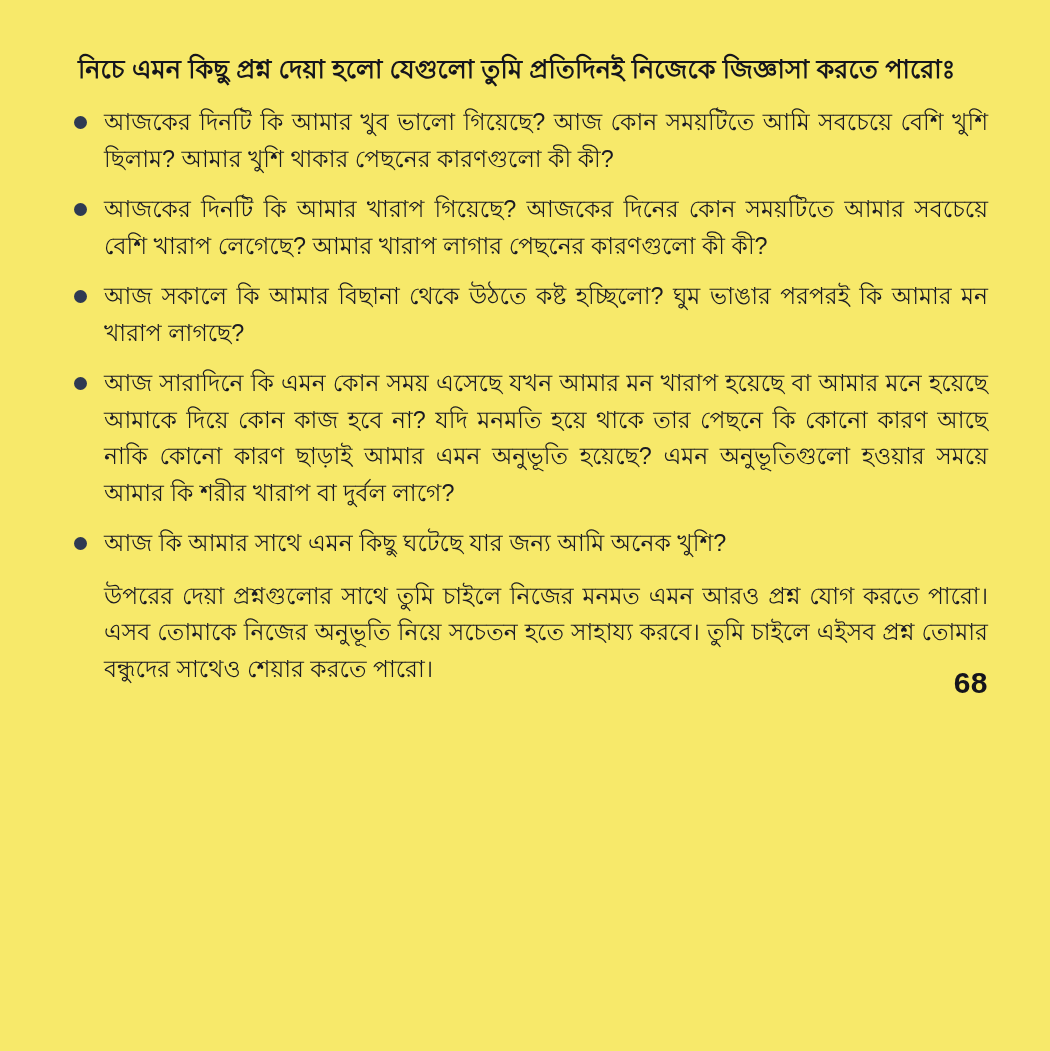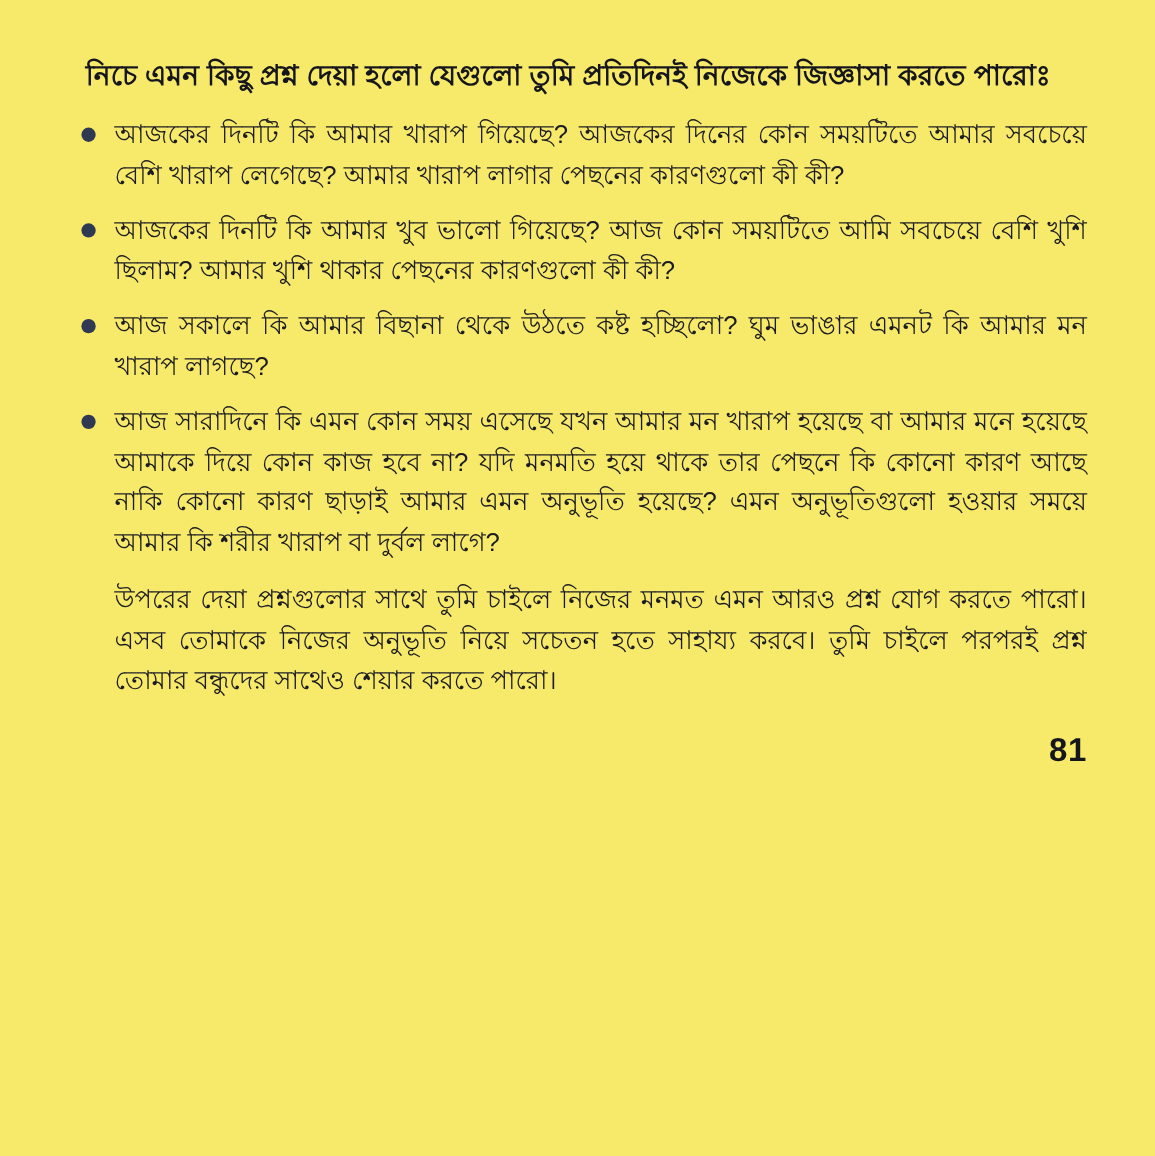--- a/index.html
+++ b/index.html
@@ -82,32 +82,36 @@
 </head>
 <body>
 
 <div class="page">
 
   <h1 class="heading">নিচে এমন কিছু প্রশ্ন দেয়া হলো যেগুলো তুমি প্রতিদিনই নিজেকে জিজ্ঞাসা করতে পারোঃ</h1>
 
   <ul class="qlist">
     <li class="qitem justify-stretch">
       <span class="bullet"></span>
+      <span class="qtext">আজকের দিনটি কি আমার খুব ভালো গিয়েছে? আজ কোন সময়টিতে আমি সবচেয়ে বেশি খুশি ছিলাম? আমার খুশি থাকার পেছনের কারণগুলো কী কী?</span>
+    </li>
+    <li class="qitem justify-stretch">
+      <span class="bullet"></span>
       <span class="qtext">আজকের দিনটি কি আমার খারাপ গিয়েছে? আজকের দিনের কোন সময়টিতে আমার সবচেয়ে বেশি খারাপ লেগেছে? আমার খারাপ লাগার পেছনের কারণগুলো কী কী?</span>
     </li>
     <li class="qitem justify-stretch">
       <span class="bullet"></span>
-      <span class="qtext">আজকের দিনটি কি আমার খুব ভালো গিয়েছে? আজ কোন সময়টিতে আমি সবচেয়ে বেশি খুশি ছিলাম? আমার খুশি থাকার পেছনের কারণগুলো কী কী?</span>
-    </li>
-    <li class="qitem justify-stretch">
-      <span class="bullet"></span>
-      <span class="qtext">আজ সকালে কি আমার বিছানা থেকে উঠতে কষ্ট হচ্ছিলো? ঘুম ভাঙার এমনট কি আমার মন খারাপ লাগছে?</span>
+      <span class="qtext">আজ সকালে কি আমার বিছানা থেকে উঠতে কষ্ট হচ্ছিলো? ঘুম ভাঙার পরপরই কি আমার মন খারাপ লাগছে?</span>
     </li>
     <li class="qitem justify-stretch">
       <span class="bullet"></span>
       <span class="qtext">আজ সারাদিনে কি এমন কোন সময় এসেছে যখন আমার মন খারাপ হয়েছে বা আমার মনে হয়েছে আমাকে দিয়ে কোন কাজ হবে না? যদি মনমতি হয়ে থাকে তার পেছনে কি কোনো কারণ আছে নাকি কোনো কারণ ছাড়াই আমার এমন অনুভূতি হয়েছে? এমন অনুভূতিগুলো হওয়ার সময়ে আমার কি শরীর খারাপ বা দুর্বল লাগে?</span>
     </li>
+    <li class="qitem justify-stretch">
+      <span class="bullet"></span>
+      <span class="qtext">আজ কি আমার সাথে এমন কিছু ঘটেছে যার জন্য আমি অনেক খুশি?</span>
+    </li>
   </ul>
 
-  <p class="closing">উপরের দেয়া প্রশ্নগুলোর সাথে তুমি চাইলে নিজের মনমত এমন আরও প্রশ্ন যোগ করতে পারো। এসব তোমাকে নিজের অনুভূতি নিয়ে সচেতন হতে সাহায্য করবে। তুমি চাইলে পরপরই প্রশ্ন তোমার বন্ধুদের সাথেও শেয়ার করতে পারো।</p>
+  <p class="closing">উপরের দেয়া প্রশ্নগুলোর সাথে তুমি চাইলে নিজের মনমত এমন আরও প্রশ্ন যোগ করতে পারো। এসব তোমাকে নিজের অনুভূতি নিয়ে সচেতন হতে সাহায্য করবে। তুমি চাইলে এইসব প্রশ্ন তোমার বন্ধুদের সাথেও শেয়ার করতে পারো।</p>
 
-  <div class="pagenum">81</div>
+  <div class="pagenum">68</div>
 </div>
 
 </body></html>

